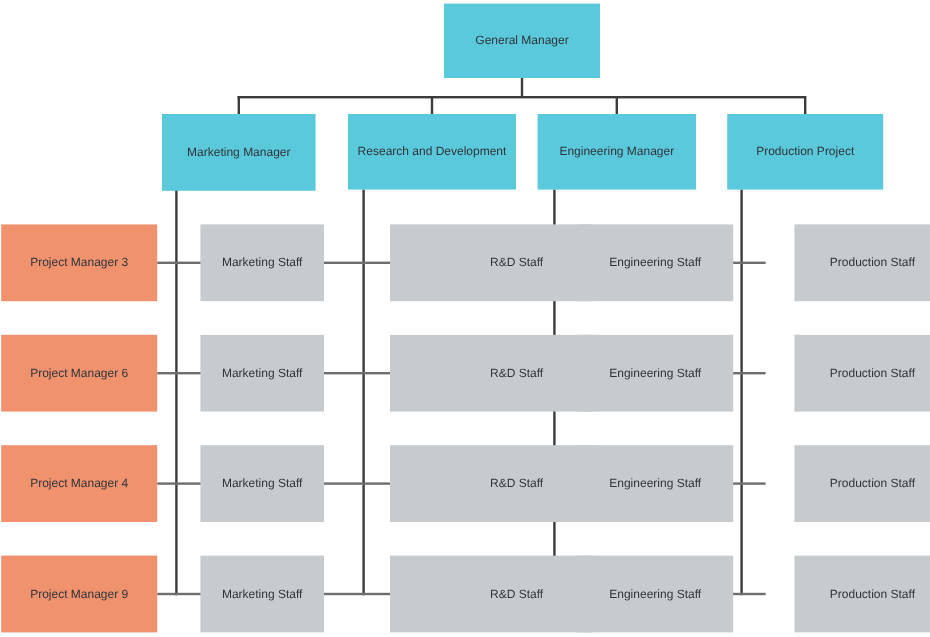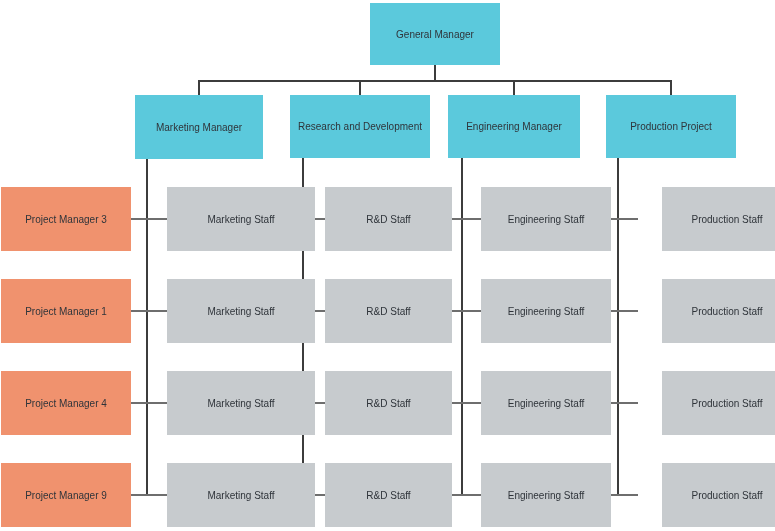--- a/index.html
+++ b/index.html
@@ -28,22 +28,22 @@
   .rowline{height:2px;background:var(--line_light,#6E6E6E);}
   
   .gm{left:370px;top:3px;width:130px;height:62px;}
   .m1{left:135px;top:95px;width:128px;height:64px;}
   .m2{left:290px;top:95px;width:140px;height:63px;}
   .m3{left:448px;top:95px;width:132px;height:63px;}
   .m4{left:606px;top:95px;width:130px;height:63px;}
   
   .r1{top:187px;} .r2{top:279px;} .r3{top:371px;} .r4{top:463px;}
   .pm{left:1px;width:130px;height:64px;}
-  .c1{left:167px;width:148px;height:64px;}
-  .c2{left:325px;width:127px;height:64px;}
+  .c1{left:167px;width:103px;height:64px;}
+  .c2{left:325px;width:127px;height:64px;padding-left:42px;}
   .c3{left:481px;width:130px;height:64px;}
   .c4{left:637px;width:130px;height:64px;margin-left:25px;}
 </style>
 </head>
 <body>
 
 <div class="canvas">
 
   <div class="line vline" style="left:434px;top:65px;height:16px;"></div>
   <div class="line hline" style="left:198px;top:80px;width:473px;"></div>
@@ -89,21 +89,21 @@
     <span>R&amp;D Staff</span>
   </div>
   <div class="box gray c3 r1">
     <span>Engineering Staff</span>
   </div>
   <div class="box gray c4 r1">
     <span>Production Staff</span>
   </div>
 
   <div class="box orange pm r2">
-    <span>Project Manager 1</span>
+    <span>Project Manager 6</span>
   </div>
   <div class="box gray c1 r2">
     <span>Marketing Staff</span>
   </div>
   <div class="box gray c2 r2">
     <span>R&amp;D Staff</span>
   </div>
   <div class="box gray c3 r2">
     <span>Engineering Staff</span>
   </div>

